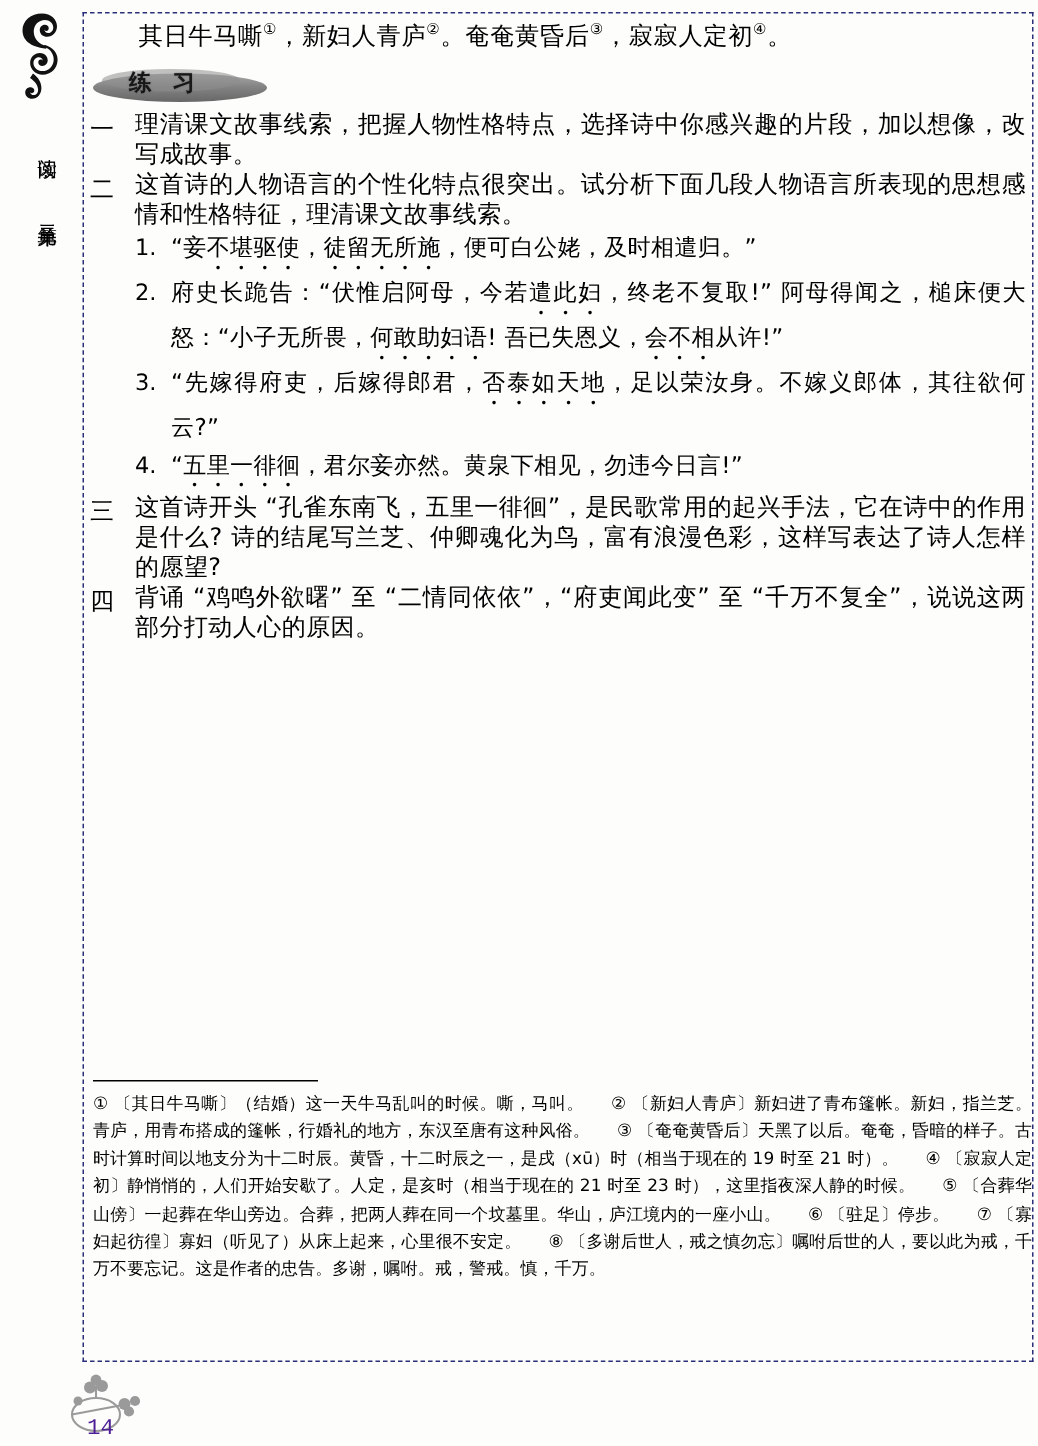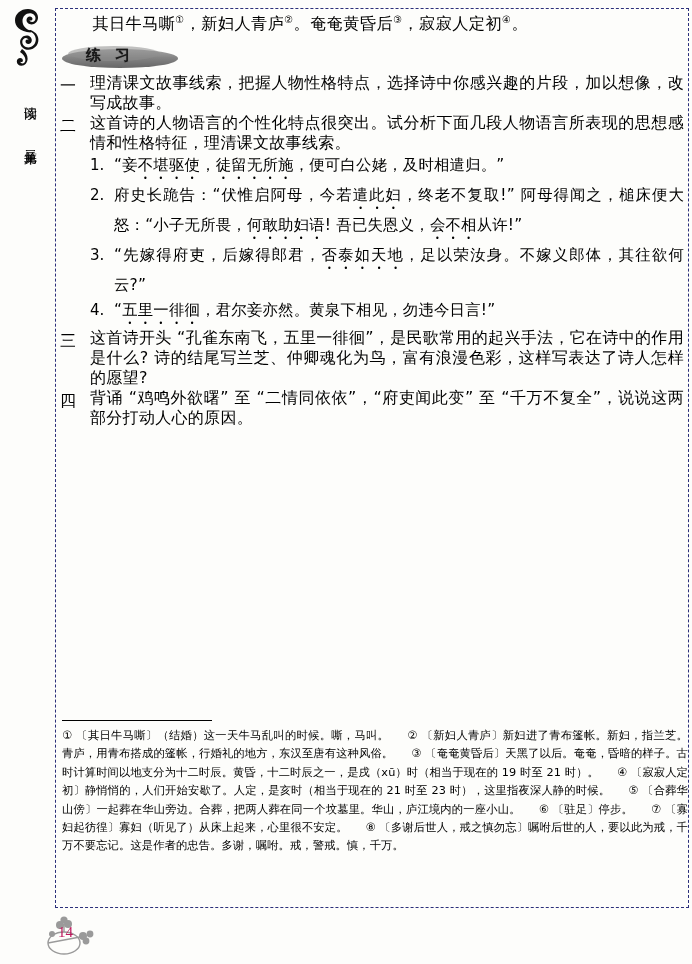--- a/index.html
+++ b/index.html
@@ -192,24 +192,24 @@
   #folio {
     position: absolute;
     left: 28px;
     top: 916px;
     width: 90px;
     height: 44px;
   }
   #folio .num {
     position: absolute;
     left: 30px;
-    top: 8px;
+    top: 28px;
     font-size: 15px;
-    color: #be185d;
-    font-family: Liberation Serif, serif;
+    color: #4c1d95;
+    font-family: Liberation Mono, monospace;
   }
 </style>
 </head>
 <body>
 
 <div id="page">
 
   <div id="content-border"></div>
 
   <div id="corner-ornament">

